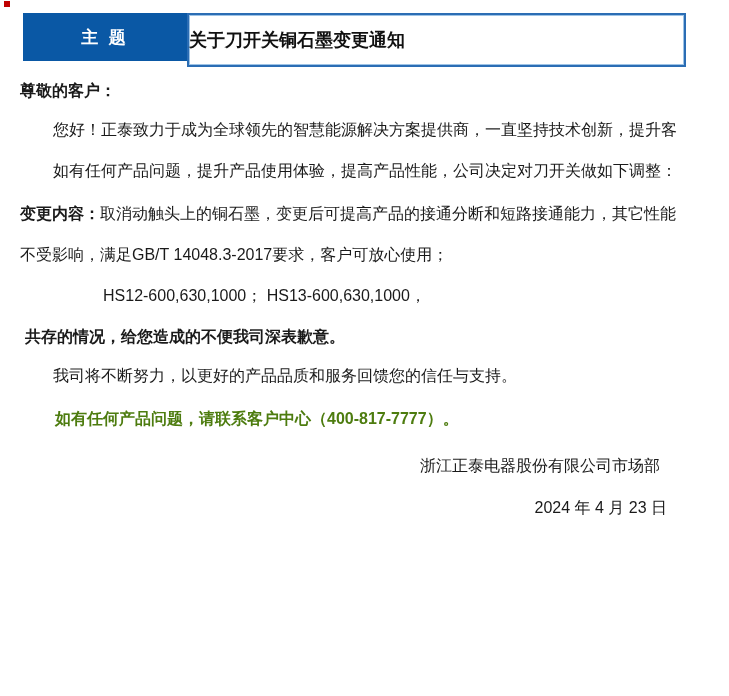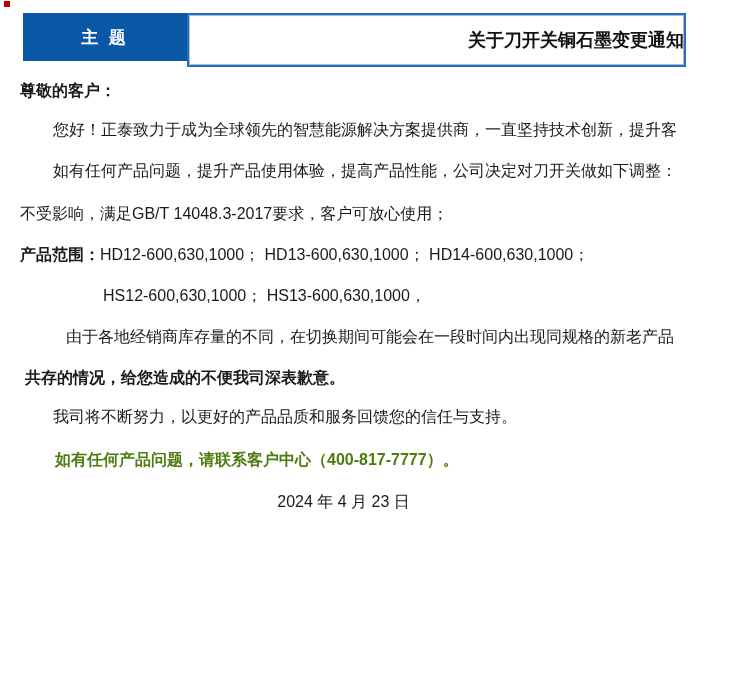--- a/index.html
+++ b/index.html
@@ -33,21 +33,21 @@
     font-weight: bold;
     font-size: 17px;
     letter-spacing: 3px;
   }
   #title-cell {
     flex: 1;
     height: 50px;
     border: 2px solid #2b6db4;
     box-shadow: inset 0 0 0 1px #9dc3e6;
     background: #ffffff;
-    display: flex; align-items: center; justify-content: flex-end;
+    display: flex; align-items: center; justify-content: flex-start;
     font-weight: bold;
     font-size: 18px;
     color: #111111;
   }
   
   #body {
     position: absolute;
     left: 0; top: 70px;
     width: 729px;
     padding-left: 20px;
@@ -60,21 +60,21 @@
     font-size: 16px;
     white-space: nowrap;
   }
   .bold { font-weight: bold; }
   .ind-2em   { padding-left: 33px; font-family: Liberation Mono, monospace; }
   .ind-note1 { padding-left: 46px; }
   .ind-note2 { padding-left: 5px; font-weight: bold;  }
   .ind-scope2{ padding-left: 83px; }
   .contact   { color: #4d7c0f; font-weight: bold; padding-left: 35px; }
   .sig-company { text-align: right; padding-right: 61px; margin-top: 6px; }
-  .sig-date    { text-align: center; padding-right: 54px; margin-top: 1px; }
+  .sig-date    { text-align: right; padding-right: 54px; margin-top: 1px; }
 </style>
 </head>
 <body>
 
 <div id="page">
 
   <div id="red-mark"></div>
 
   <div id="notice-header">
     <div id="subject-cell">
@@ -86,30 +86,30 @@
   </div>
 
   <div id="body">
 
     <div class="line bold">尊敬的客户：</div>
 
     <div class="line ind-2em">您好！正泰致力于成为全球领先的智慧能源解决方案提供商，一直坚持技术创新，提升客</div>
 
     <div class="line ind-2em">如有任何产品问题，提升产品使用体验，提高产品性能，公司决定对刀开关做如下调整：</div>
 
+    <div class="line"><span class="bold">变更内容：</span><span>取消动触头上的铜石墨，变更后可提高产品的接通分断和短路接通能力，其它性能</span></div>
     <div class="line">不受影响，满足GB/T 14048.3-2017要求，客户可放心使用；</div>
 
-    <div class="line"><span class="bold">产品范围：</span><span>HD12-600,630,1000； HD13-600,630,1000； HD14-600,630,1000；</span></div>
     <div class="line ind-scope2">HS12-600,630,1000； HS13-600,630,1000，</div>
 
 
-    <div class="line ind-note1">由于各地经销商库存量的不同，在切换期间可能会在一段时间内出现同规格的新老产品</div>
     <div class="line ind-note2">共存的情况，给您造成的不便我司深表歉意。</div>
 
     <div class="line ind-2em">我司将不断努力，以更好的产品品质和服务回馈您的信任与支持。</div>
 
     <div class="line contact">如有任何产品问题，请联系客户中心（400-817-7777）。</div>
 
+    <div class="line sig-company">浙江正泰电器股份有限公司市场部</div>
     <div class="line sig-date">2024 年 4 月 23 日</div>
 
   </div>
 
 </div>
 
 </body></html>

